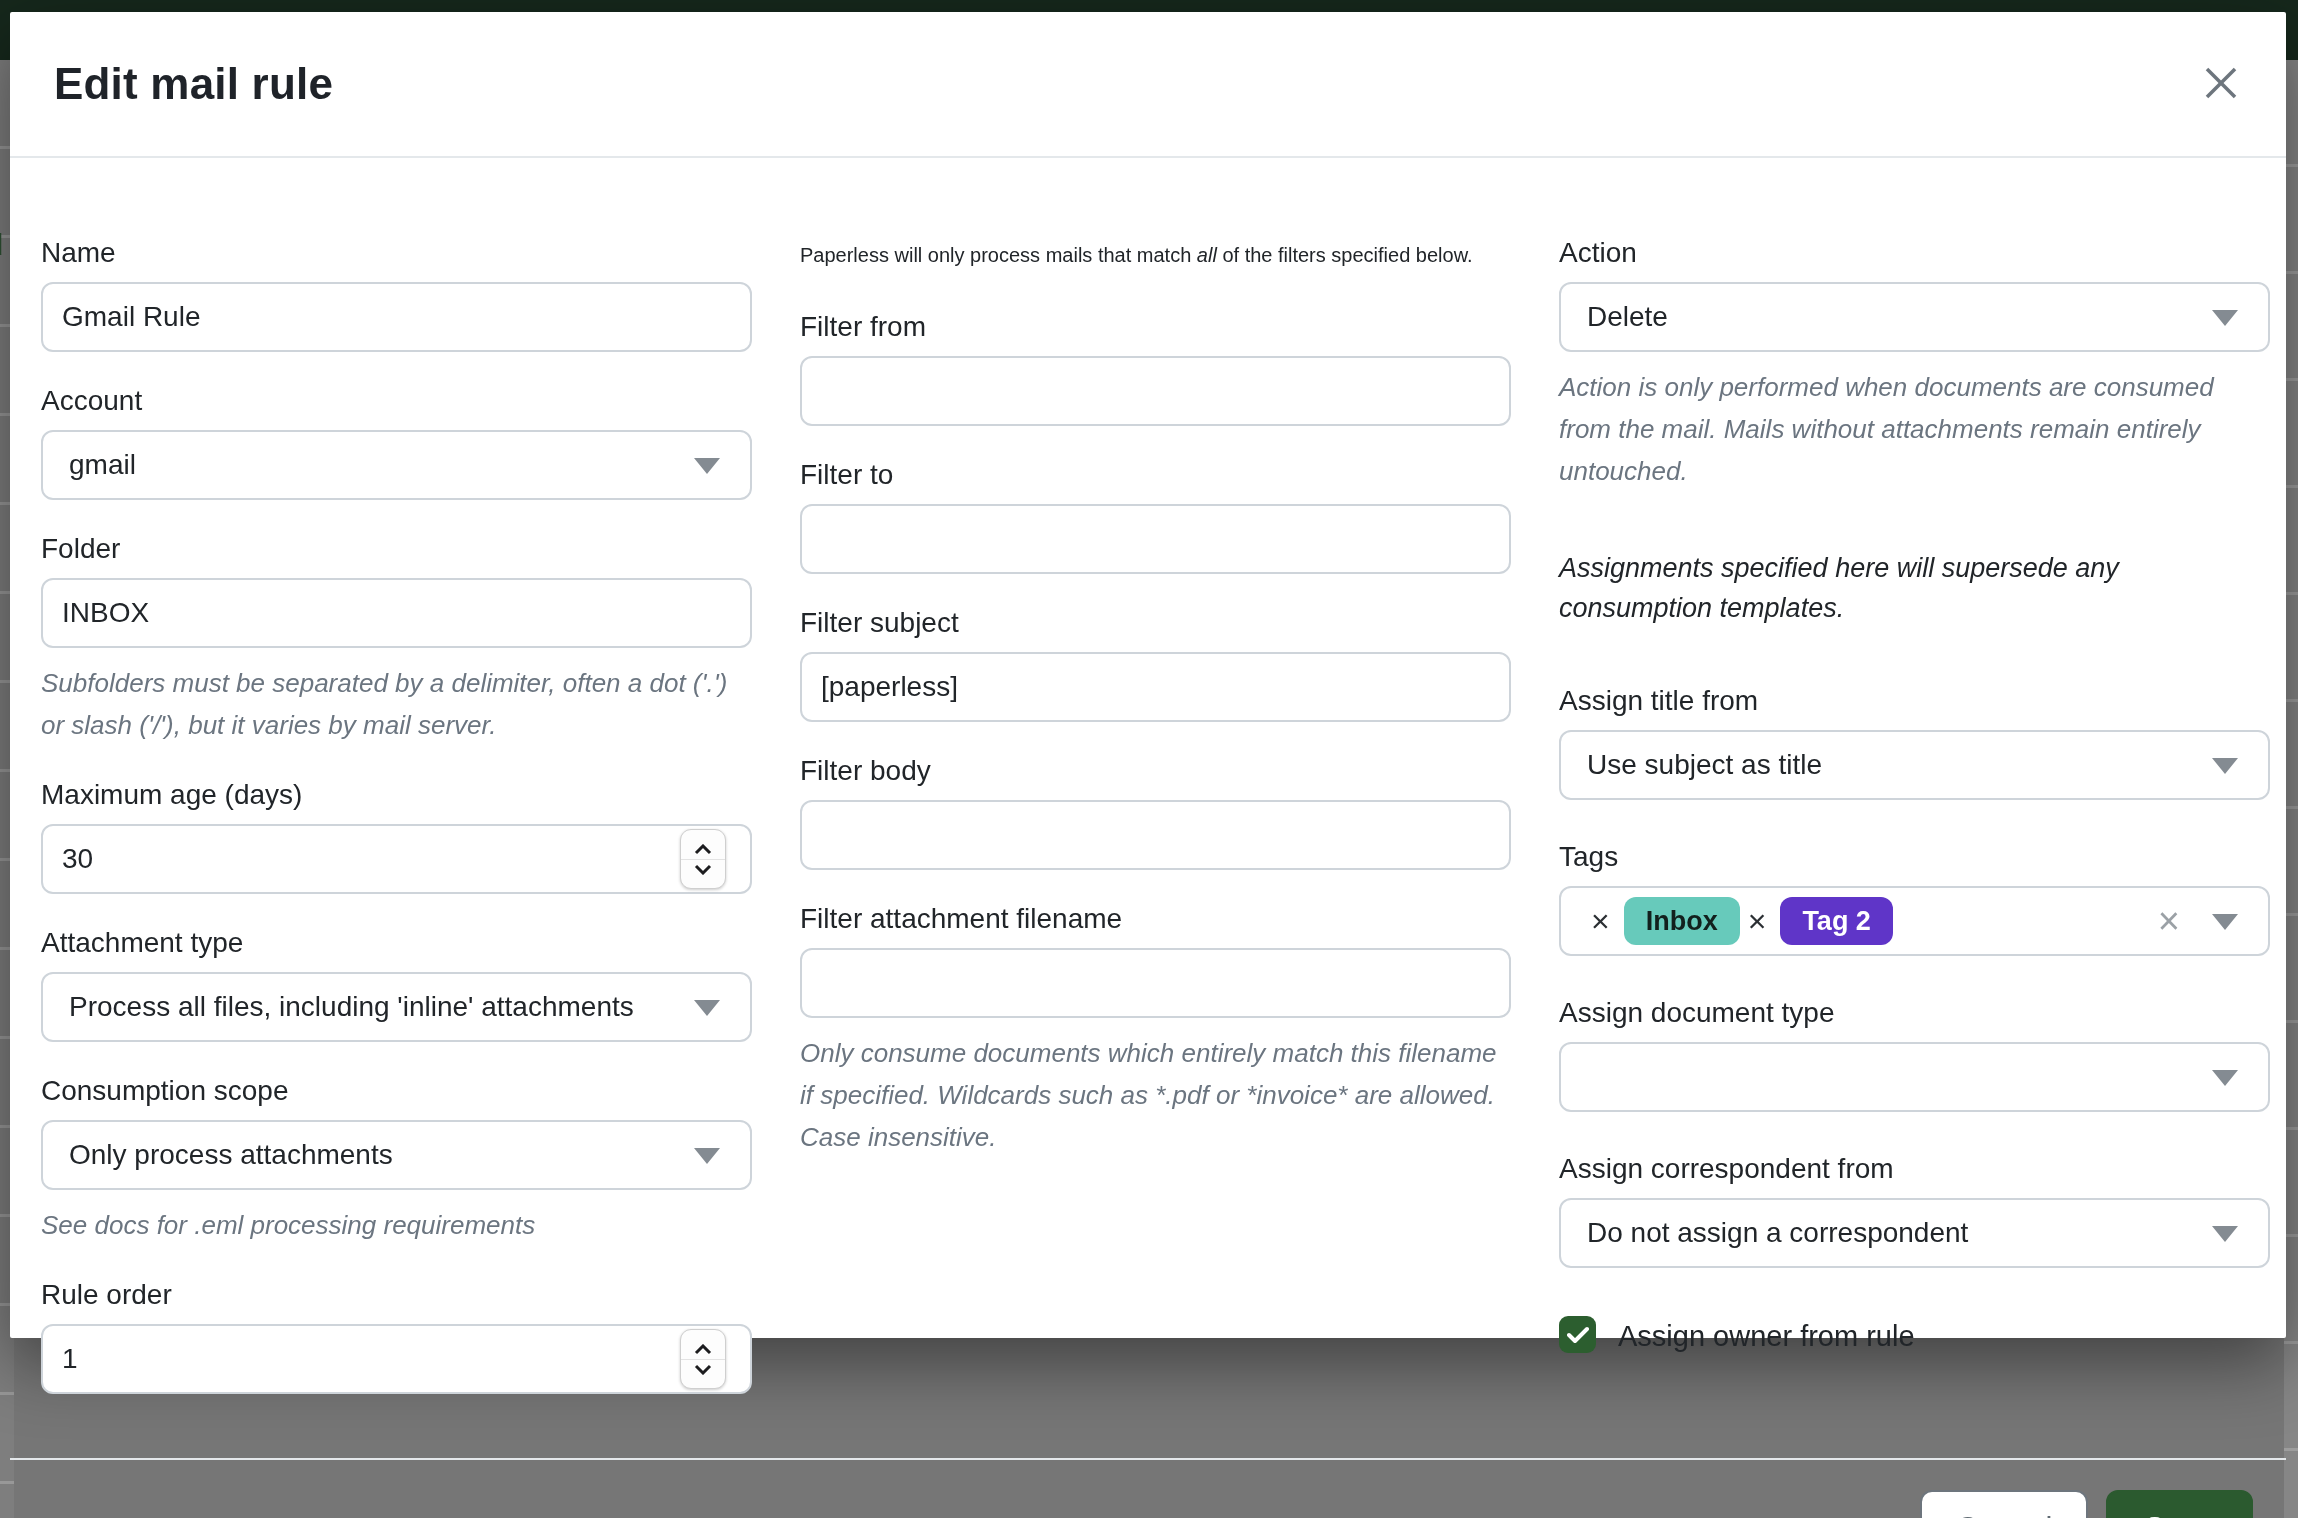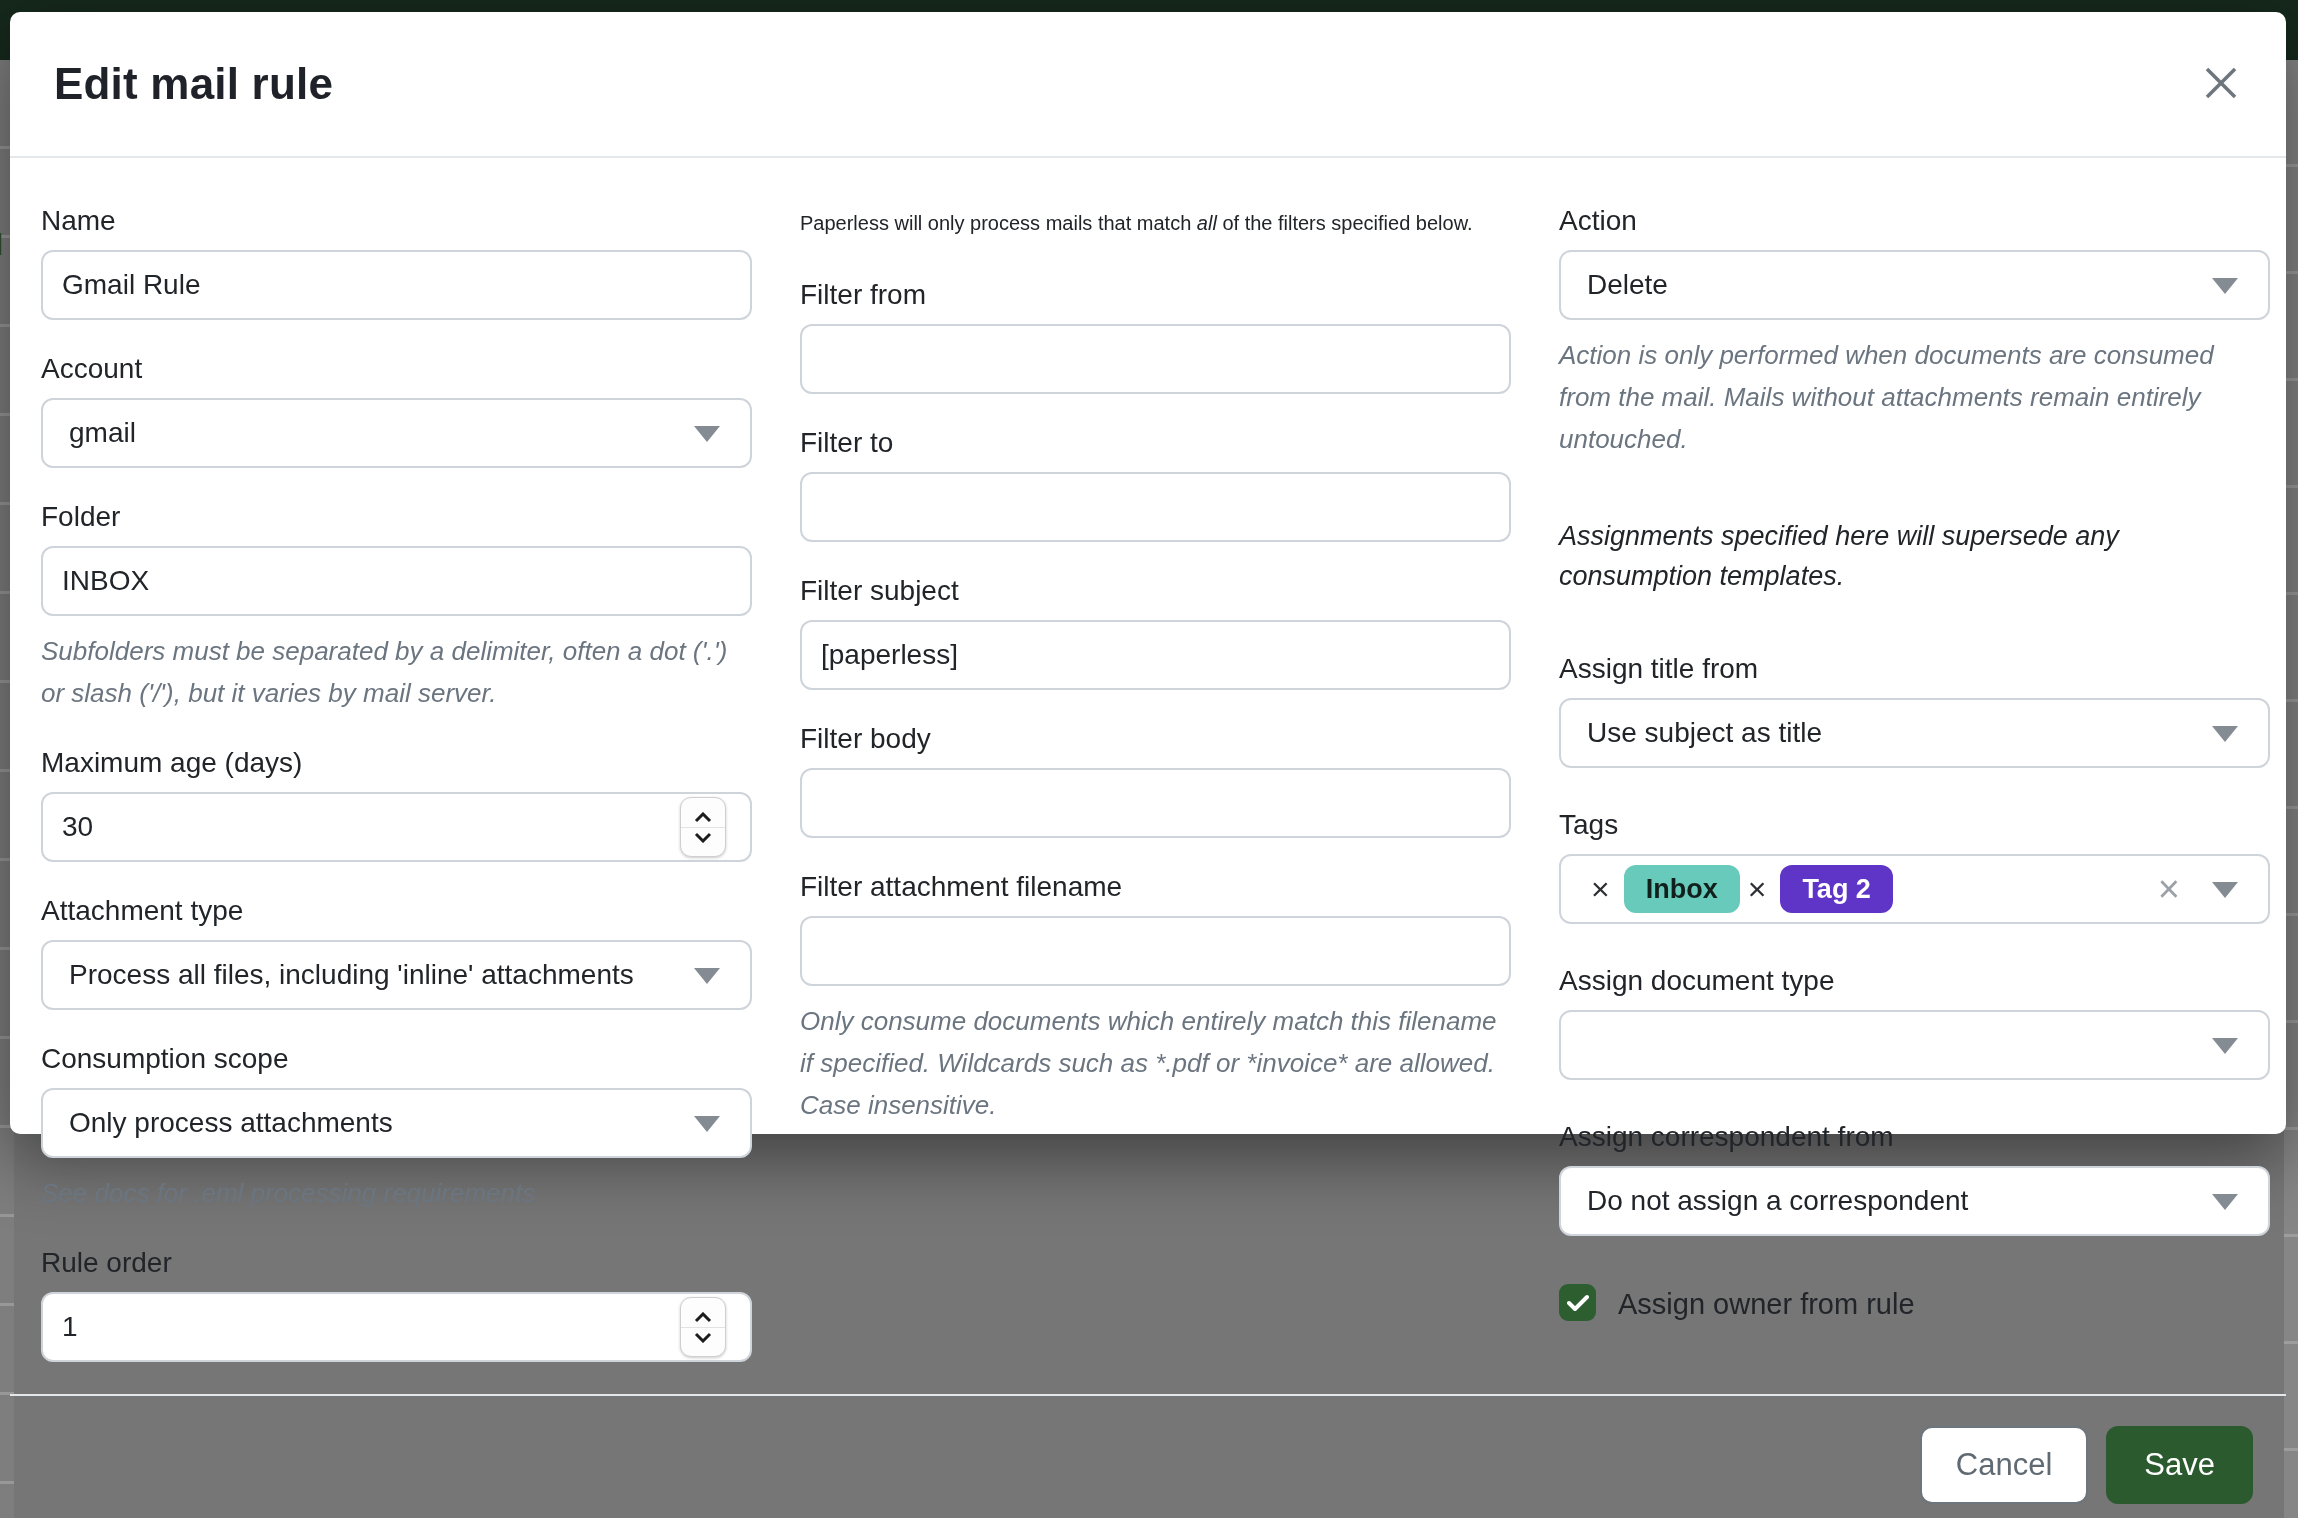--- a/index.html
+++ b/index.html
@@ -11,23 +11,23 @@
   }
   
   .navbar-strip{position:absolute;top:0;left:0;width:2298px;height:60px;background:#16281c;}
   .sliver{position:absolute;top:60px;bottom:0;width:14px;
     background:repeating-linear-gradient(#7e7e7e 0 86px,#989898 86px 89px);}
   .sliver.left{left:0;}
   .sliver.right{right:0;background:repeating-linear-gradient(#868686 0 104px,#9d9d9d 104px 107px);}
   .sliver-letter{position:absolute;left:-15px;top:168px;font-size:30px;color:#2f5233;font-weight:bold;}
   
   .modal{
-    position:absolute;left:10px;top:12px;width:2276px;height:1122px;
-    background:#ffffff;border-radius:10px;box-shadow:0 24px 70px rgba(0,0,0,.45);
-    display:flex;flex-direction:column;
+    position:absolute;left:10px;top:12px;width:2276px;height:1326px;
+    background:#ffffff;border-radius:2px;box-shadow:0 24px 70px rgba(0,0,0,.45);
+    display:flex;flex-direction:column;gap:32px;
   }
   .modal-header{
     flex:0 0 146px;box-sizing:border-box;position:relative;
     border-bottom:2px solid #e4e8eb;display:flex;align-items:center;
     padding:0 44px;
   }
   .modal-title{font-size:44px;font-weight:700;letter-spacing:.2px;color:#1f2329;}
   .close-btn{
     position:absolute;top:50px;right:44px;width:42px;height:42px;
     background:none;border:none;padding:0;cursor:pointer;

